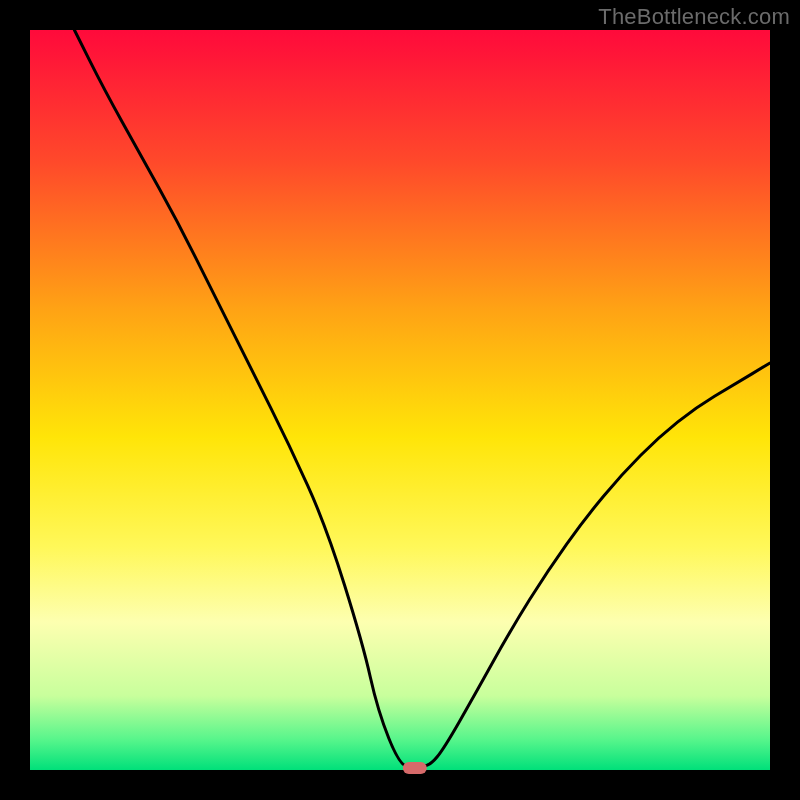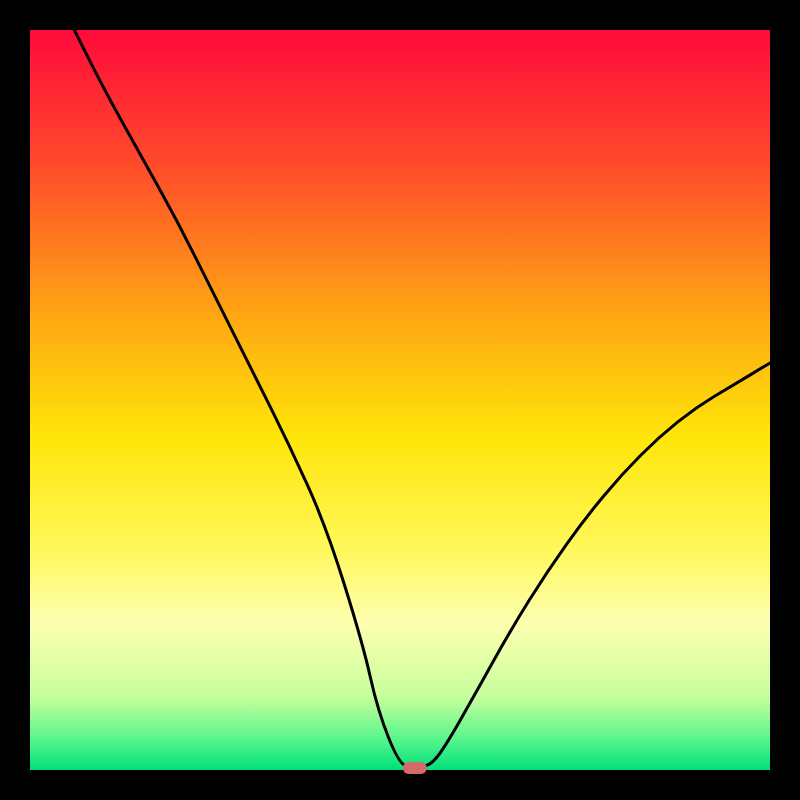--- a/index.html
+++ b/index.html
@@ -27,20 +27,21 @@
     z-index: 5;
   }
   svg {
     display: block;
   }
 </style>
 </head>
 <body>
 
 <div class="chart-wrap">
+  <div class="attribution">TheBottleneck.com</div>
 
   <svg id="chart-svg" width="800" height="800" viewBox="0 0 800 800">
     <defs>
       <linearGradient id="heat" x1="0" y1="0" x2="0" y2="1">
           <stop offset="0%" stop-color="#ff0a3b"></stop>
           <stop offset="18%" stop-color="#ff4a2a"></stop>
           <stop offset="38%" stop-color="#ffa414"></stop>
           <stop offset="55%" stop-color="#ffe508"></stop>
           <stop offset="70%" stop-color="#fff85a"></stop>
           <stop offset="80%" stop-color="#fdffb0"></stop>

